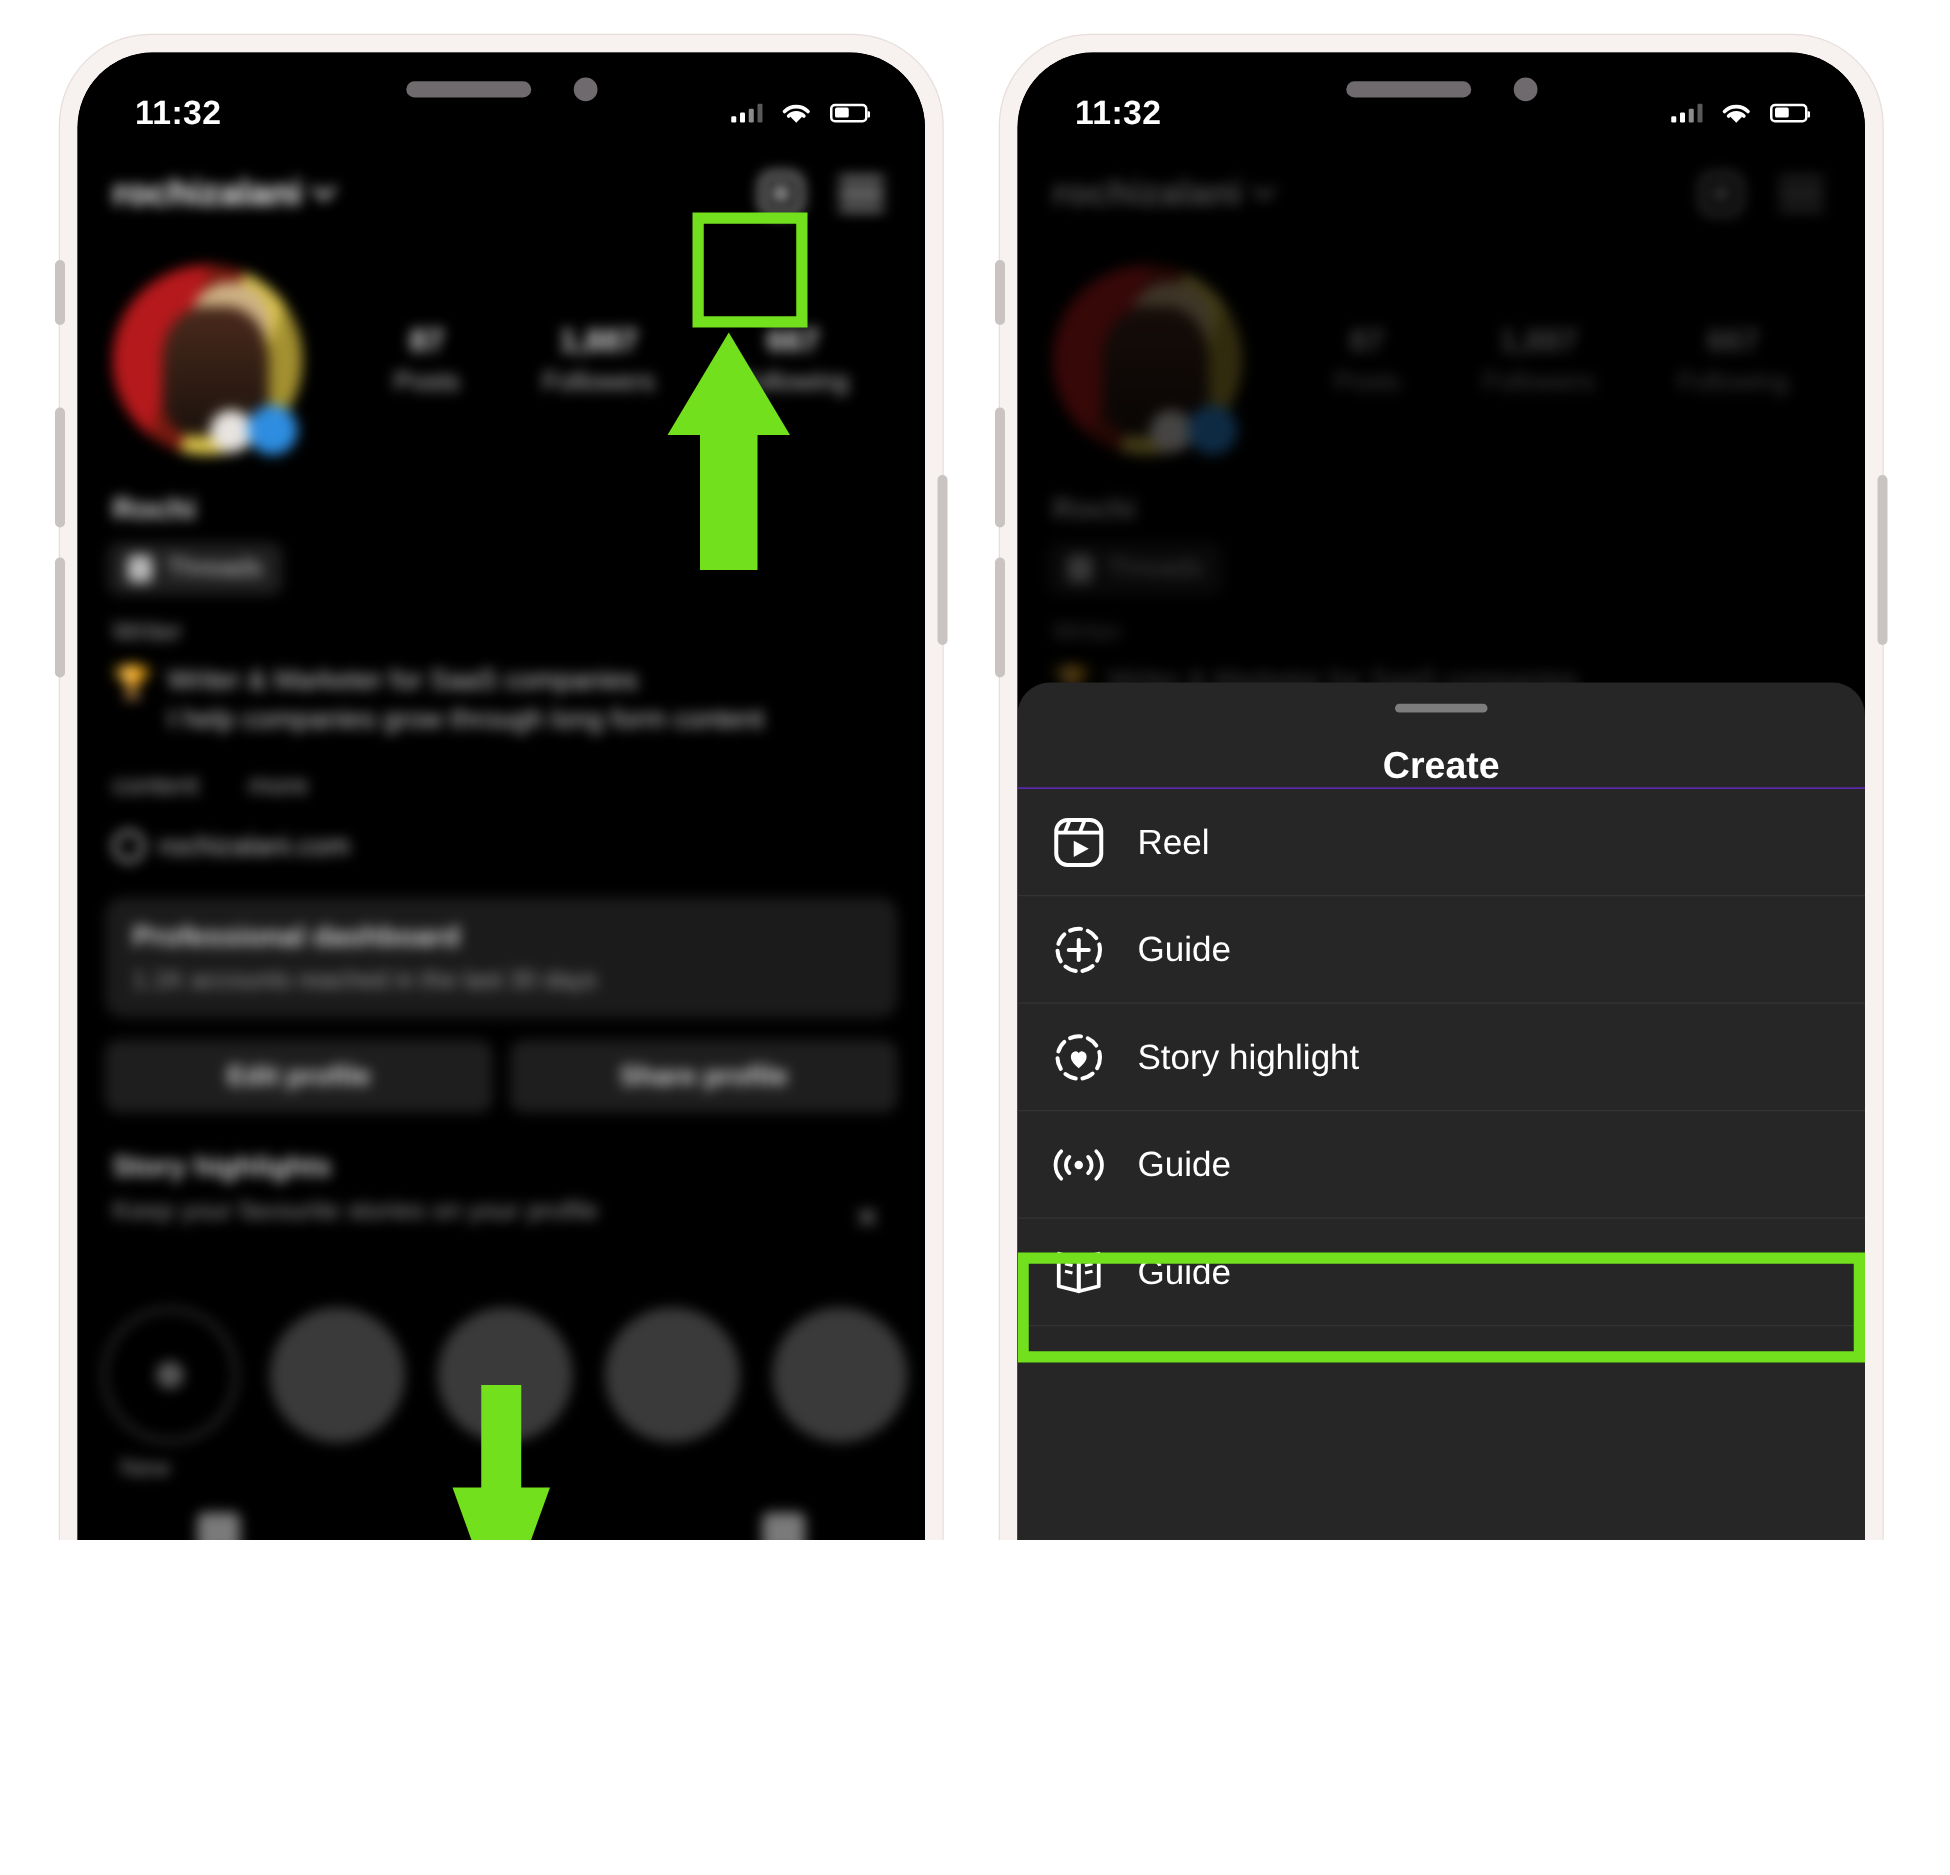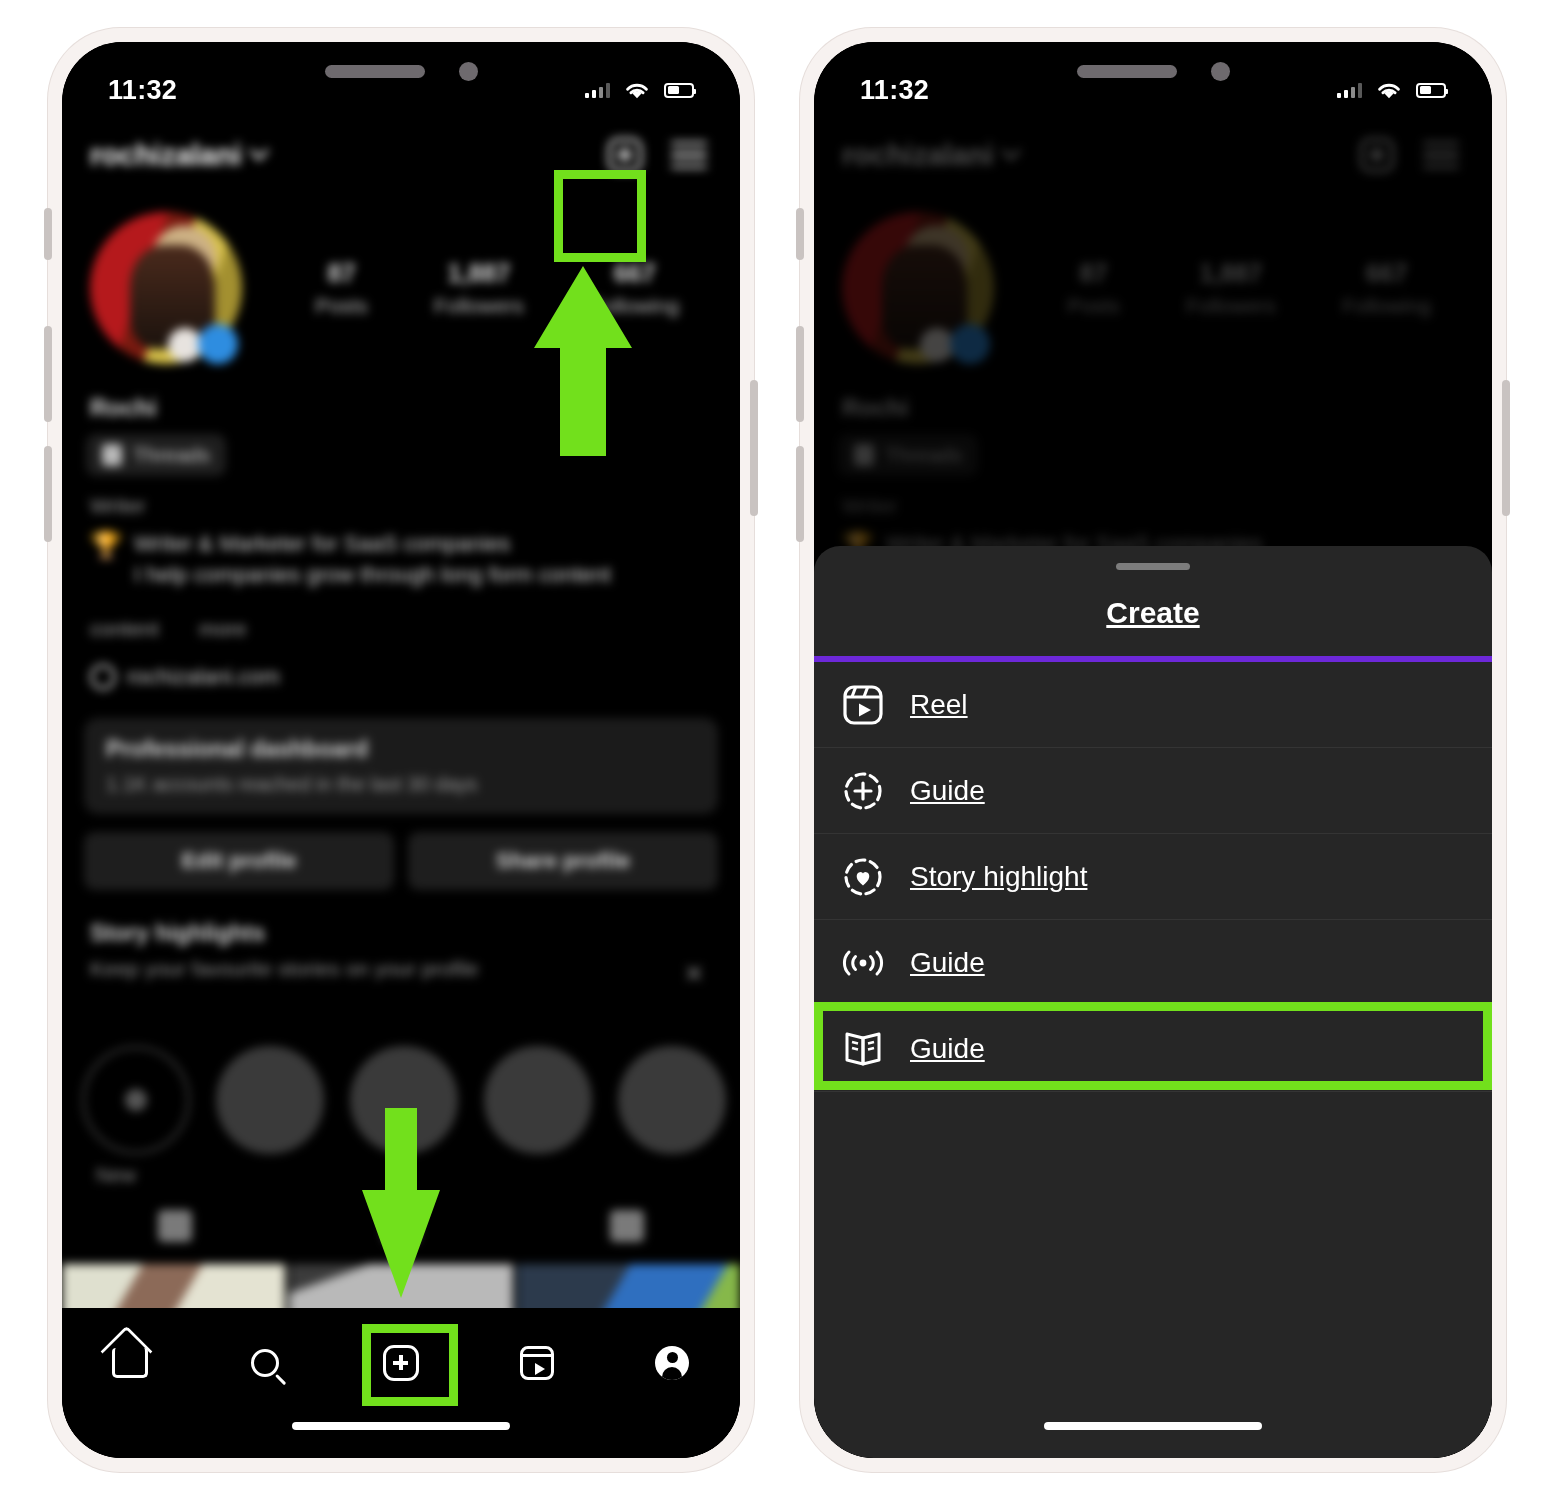--- a/index.html
+++ b/index.html
@@ -4,21 +4,21 @@
 <style>
   html, body {
     margin: 0;
     padding: 0;
     background: #ffffff;
     font-family: "Liberation Sans", sans-serif;
   }
   #stage {
     position: relative;
     width: 1560px;
-    height: 1500px;
+    height: 1232px;
     background: #ffffff;
     overflow: hidden;
   }
 
   
   .phone {
     position: absolute;
     border-radius: 72px;
     background: #f7f2f0;
     box-shadow: 0 0 0 1px #e6dedb;
@@ -389,37 +389,35 @@
   .arrow { position:absolute; z-index:60; }
 
   
   .sheet {
     position:absolute;
     left:0; right:0; bottom:0; top:504px;
     background:#262626;
     border-radius: 26px 26px 0 0;
     z-index: 25;
     color:#fff;
-    text-decoration:underline;
   }
   .sheet-handle {
     width:74px; height:7px; border-radius:5px;
     background:#7d7d7d;
     margin: 17px auto 0;
   }
   .sheet-title {
     text-align:center;
     font-size: 30px;
     font-weight: bold;
     margin-top: 26px;
     color:#fff;
   }
   .sheet-list {
-    margin-top: 26px;
-    border-top: 6px solid #6d28d9;
+    border-top: 1px solid #6d28d9;
   }
   .sheet-row {
     height: 86px;
     display:flex;
     align-items:center;
     padding: 0 26px;
     box-sizing:border-box;
     border-bottom: 1px solid #343434;
     position: relative;
   }

